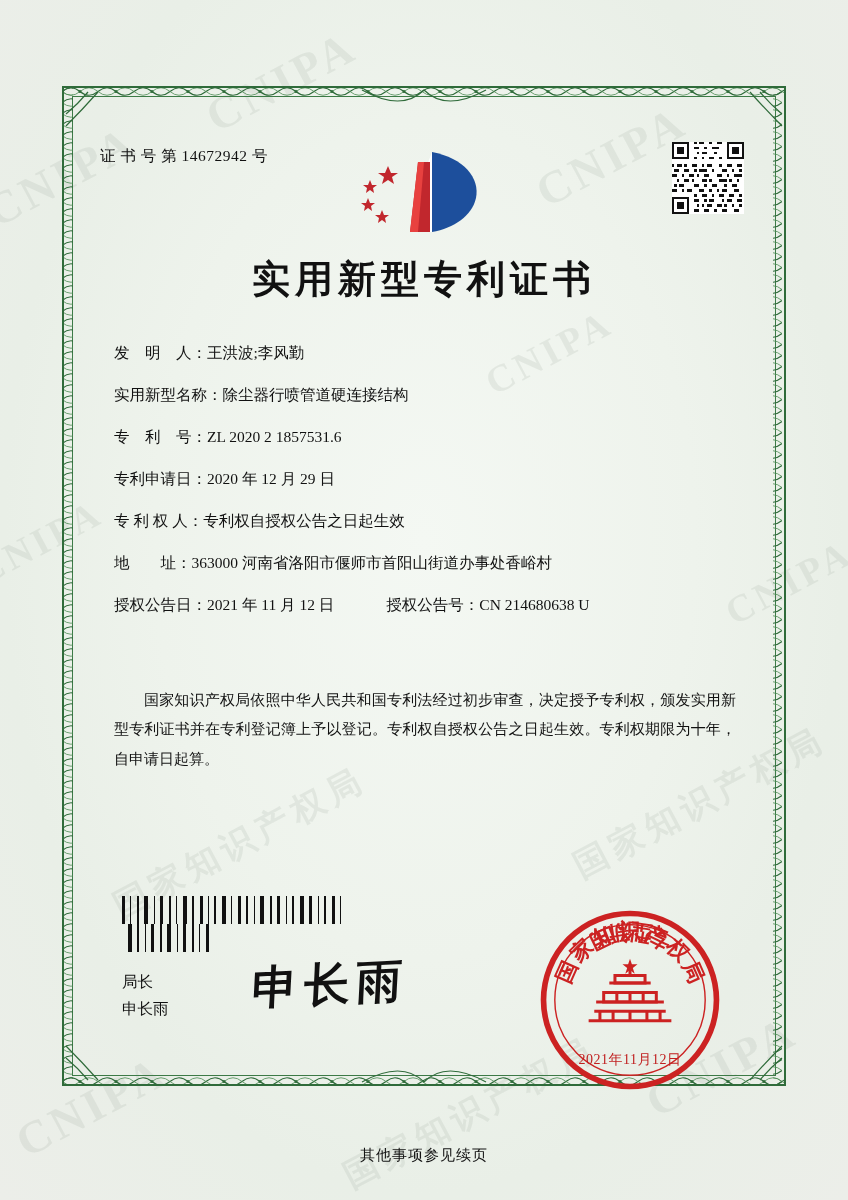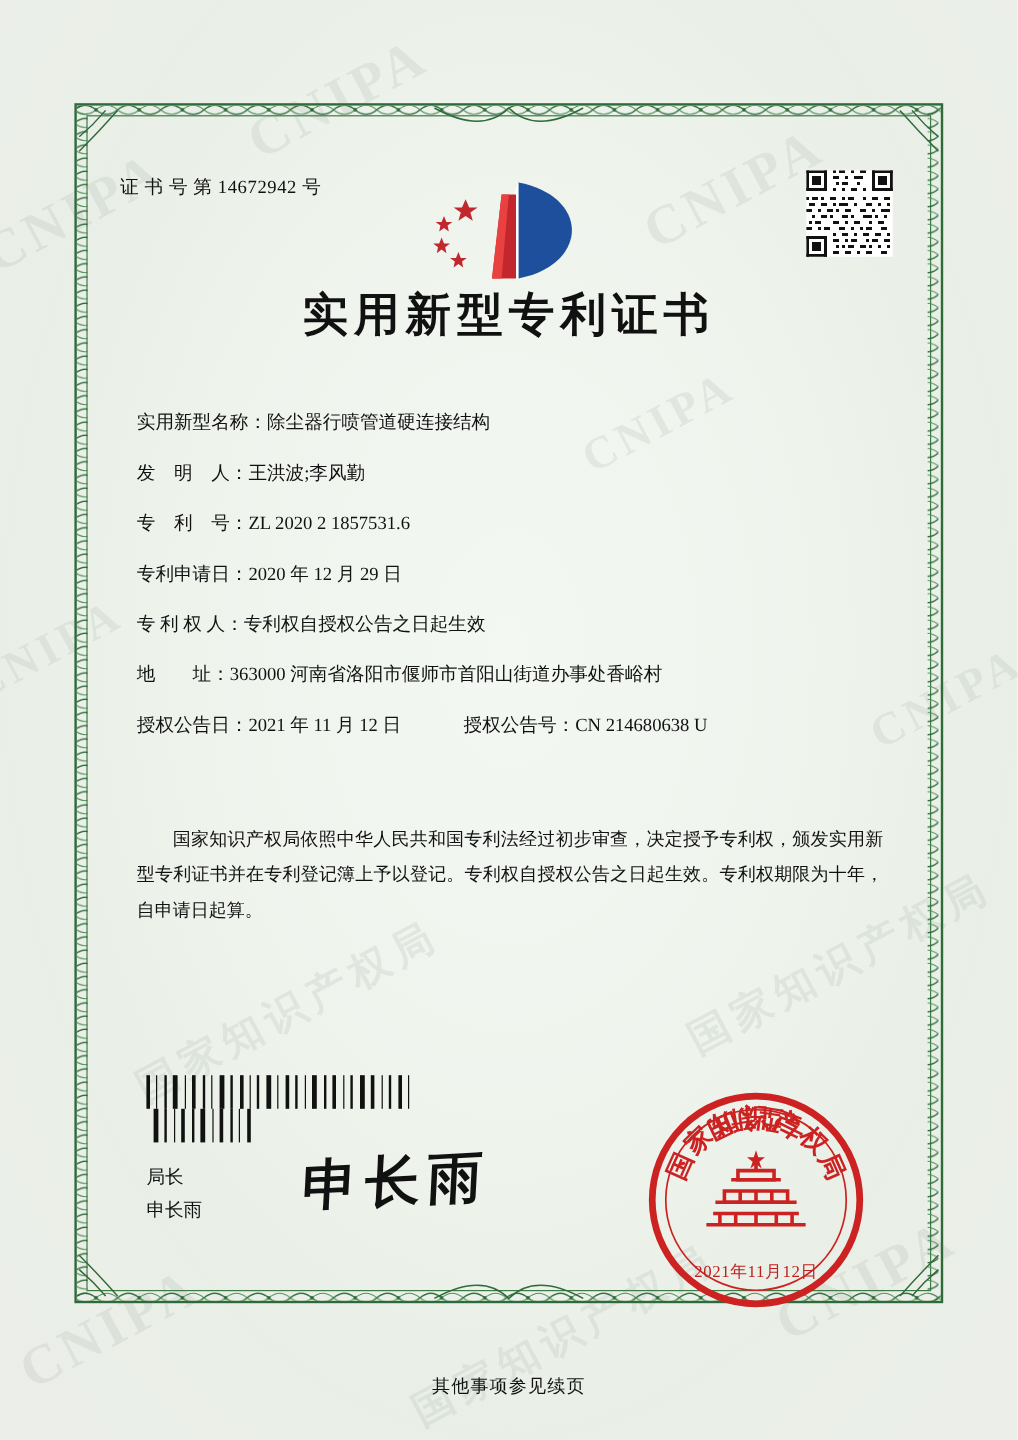--- a/index.html
+++ b/index.html
@@ -102,21 +102,21 @@
     top: 48px;
     transform: translateX(-50%);
     width: 160px;
     height: 92px;
   }
 
   .title {
     position: absolute;
     left: 0;
     right: 0;
-    top: 141px;
+    top: 158px;
     text-align: center;
     font-size: 38px;
     font-weight: 700;
     letter-spacing: 5px;
     color: #111;
     font-family: "DejaVu Serif", "Liberation Serif", serif;
   }
 
   .fields {
     position: absolute;
@@ -402,26 +402,26 @@
         <polygon points="26,36 28,41 33,41 29,44 30,49 26,46 22,49 23,44 19,41 24,41"></polygon>
         <polygon points="24,54 26,59 31,59 27,62 28,67 24,64 20,67 21,62 17,59 22,59"></polygon>
         <polygon points="38,66 40,71 45,71 41,74 42,79 38,76 34,79 35,74 31,71 36,71"></polygon>
       </g>
     </svg>
 
     <div class="title">实用新型专利证书</div>
 
     <div class="fields">
       <div class="field-row">
+        <span class="field-label">发    明    人：</span>
+        <span class="field-value">王洪波;李风勤</span>
+      </div>
+      <div class="field-row">
         <span class="field-label">实用新型名称：</span>
         <span class="field-value">除尘器行喷管道硬连接结构</span>
-      </div>
-      <div class="field-row">
-        <span class="field-label">发    明    人：</span>
-        <span class="field-value">王洪波;李风勤</span>
       </div>
       <div class="field-row">
         <span class="field-label">专    利    号：</span>
         <span class="field-value">ZL 2020 2 1857531.6</span>
       </div>
       <div class="field-row">
         <span class="field-label">专利申请日：</span>
         <span class="field-value">2020 年 12 月 29 日</span>
       </div>
       <div class="field-row">

